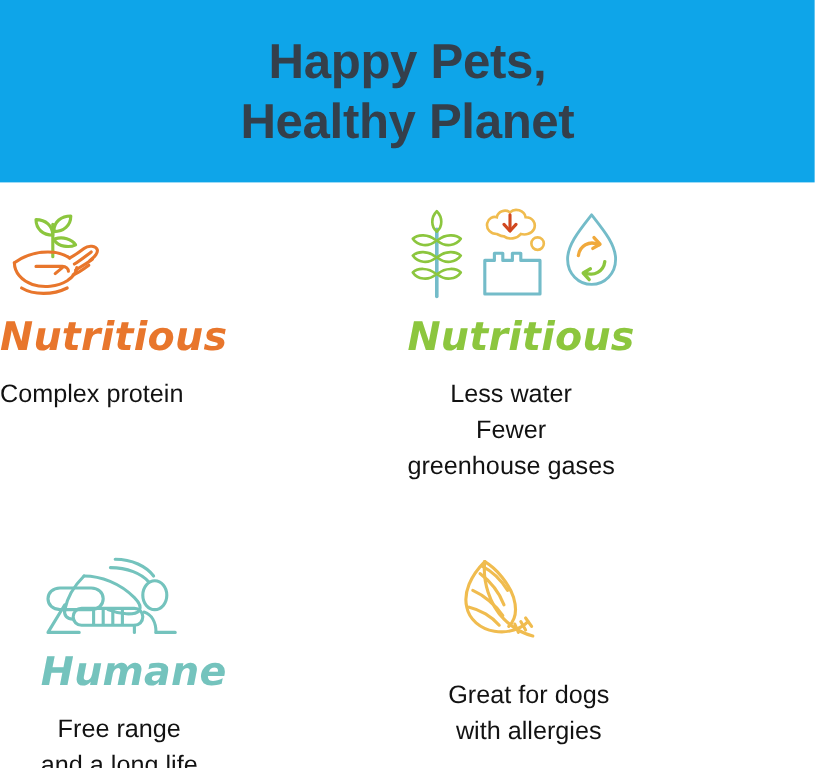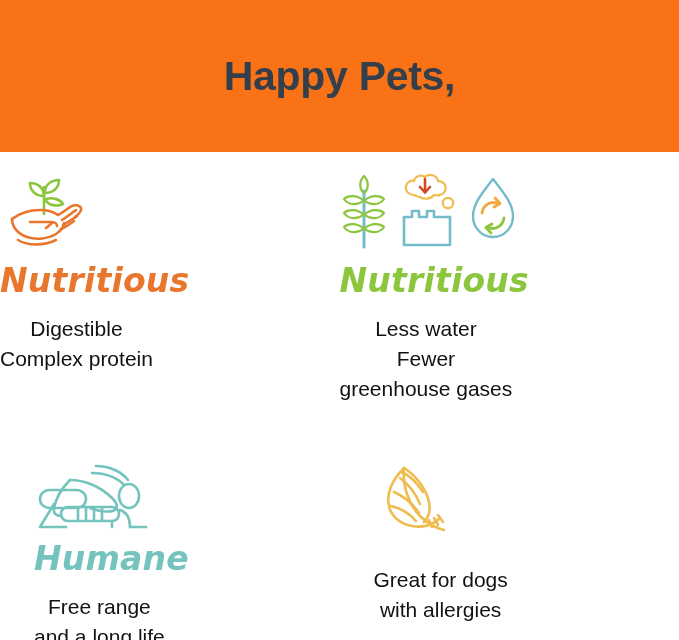--- a/index.html
+++ b/index.html
@@ -7,21 +7,21 @@
     width:679px; height:640px;
     background:#ffffff;
     font-family:"Liberation Sans", sans-serif;
     overflow:hidden;
   }
 
   
   .header {
     width:679px;
     height:152px;
-    background:#f97316;
+    background:#0ea5e9;
     display:flex;
     flex-direction:column;
     align-items:center;
     justify-content:center;
   }
   .header-title-line {
     color:#343f4b;
     font-size:41px;
     font-weight:bold;
     line-height:1.22;
@@ -73,20 +73,21 @@
     font-size:21px;
     line-height:1.42;
   }
   .feature-line { white-space:nowrap; }
 </style>
 </head>
 <body>
 
 <div class="header">
   <div class="header-title-line">Happy Pets,</div>
+  <div class="header-title-line">Healthy Planet</div>
 </div>
 
 <div class="grid">
 
   <div class="cell">
     <div class="icon-wrap">
       <span>
         <svg width="96" height="80" viewBox="0 0 96 80" fill="none">
           <g stroke="#8cc63e" stroke-width="2.6" stroke-linecap="round" stroke-linejoin="round" fill="none">
             <path d="M44 42 C44 30 44 22 44 15"></path>
@@ -103,21 +104,20 @@
             <path d="M12 47 C12 55 18 62 27 65 C36 68 48 67 56 62 C62 58 64 55 64 51"></path>
             <path d="M18 68 C28 74 44 74 56 68"></path>
             <path d="M30 50 L52 50 C55 50 57 52 57 54"></path>
             <path d="M46 56 L52 51"></path>
           </g>
         </svg>
       </span>
     </div>
     <div class="feature-heading" style="color:#e8762c">Nutritious</div>
     <div class="feature-lines">
-      <div class="feature-line">Digestible</div>
       <div class="feature-line">Complex protein</div>
     </div>
   </div>
 
   <div class="cell">
     <div class="icon-wrap icon-wrap-multi">
       <span>
         <svg width="48" height="78" viewBox="0 0 48 78" fill="none">
           <path d="M24 18 L24 74" stroke="#74bcc9" stroke-width="3" stroke-linecap="round"></path>
           <g stroke="#8cc63e" stroke-width="2.2" stroke-linejoin="round" fill="none">

